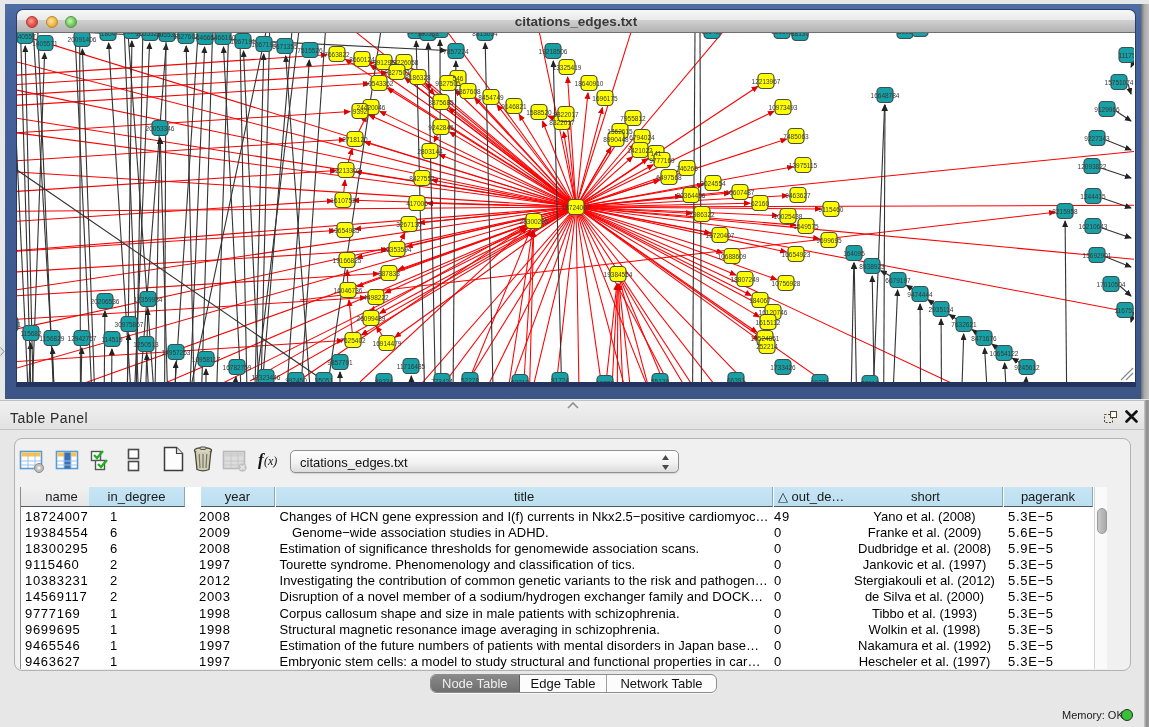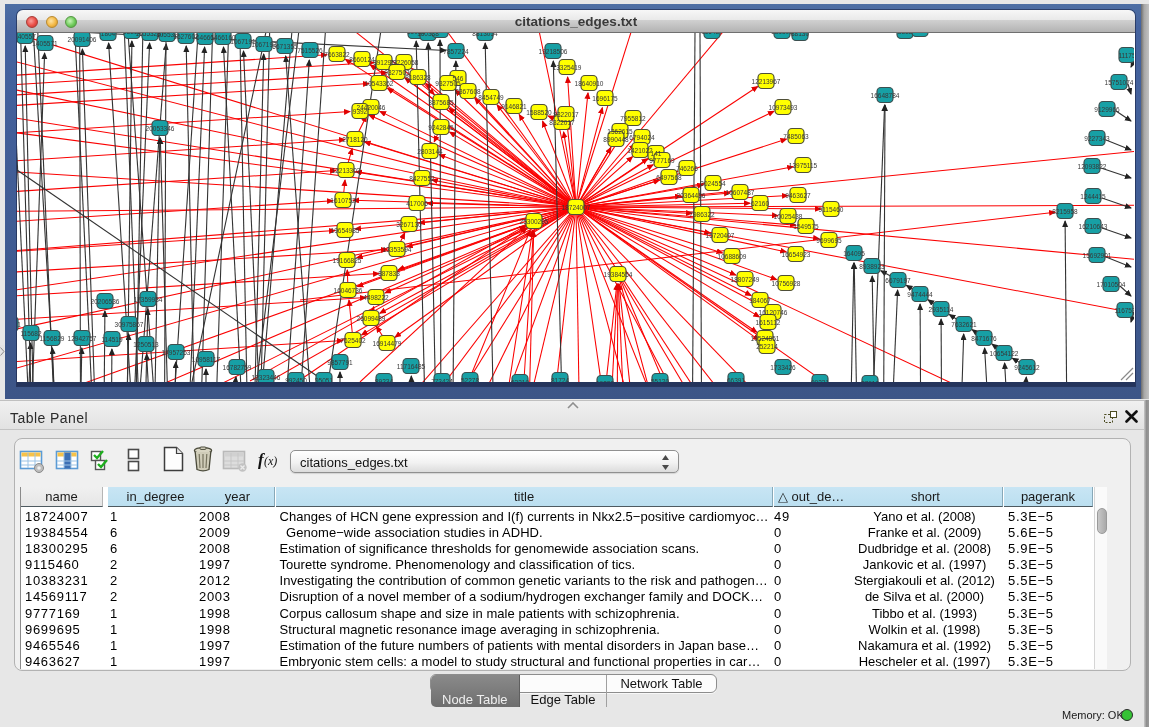--- a/index.html
+++ b/index.html
@@ -46,21 +46,21 @@
 .trow .ctr{text-align:center}
 .trow .dg{letter-spacing:.7px}
 .trow .tc{letter-spacing:.05px}
 #vscroll{position:absolute;left:1073px;top:0;width:14px;height:182px;background:#fafafa;
  border-left:1px solid #d5d5d5}
 #vthumb{position:absolute;left:1.5px;top:21px;width:10px;height:26px;border-radius:5px;
  background:linear-gradient(90deg,#c8c8c8,#a9a9a9);border:1px solid #9a9a9a}
 #tabs{position:absolute;left:430px;top:674px;height:19px;font-size:13px;color:#111;
  border:1px solid #8d8d8d;border-radius:6px;background:#fcfcfc;
  box-shadow:0 1px 0 rgba(255,255,255,.7)}
-#tabs .seg{float:left;height:17px;line-height:17px;padding:16px 11px;border-right:1px solid #a0a0a0}
+#tabs .seg{float:left;height:17px;line-height:17px;padding:0 11px;border-right:1px solid #a0a0a0}
 #tabs .seg.on{background:linear-gradient(180deg,#8a8a8a,#6e6e6e);color:#efefef;
  border-radius:5px 0 0 5px;border-right:1px solid #5f5f5f}
 #tabs .seg.last{border-right:none}
 #mem{position:absolute;left:1062px;top:709px;font-size:11px;color:#1a1a1a}
 #memdot{position:absolute;left:1121px;top:709px;width:12px;height:12px;border-radius:50%;
  background:#35c335;border:1.5px solid #2b2b2b}
 </style></head><body>
 <div id="desk"></div>
 <div id="rstrip-top"></div>
 <div style="position:absolute;left:0px;top:345px;width:4px;height:12px;background:#e4e4e4"></div>
@@ -708,40 +708,40 @@
 </g>
 </svg>
  <div id="combo">
       <span class="txt">citations_edges.txt</span>
   <svg width="11" height="17">
         <path d="M5.5,1 L9,6 L2,6 z M5.5,16 L9,11 L2,11 z" fill="#4a4a4a"></path>
       </svg>
  </div>
  <div id="tablewrap">
   <div class="th" style="left:0;width:82px;background:linear-gradient(180deg,#f0f0f0,#e6e6e6);border-right:1px solid #b5b5b5">name</div>
-  <div class="th" style="left:87px;width:96px">in_degree</div>
+  <div class="th" style="left:68px;width:96px">in_degree</div>
   <div class="th" style="left:180px;width:74px">year</div>
   <div class="th" style="left:255px;width:497px">title</div>
   <div class="th" style="left:753px;width:88px;text-align:left;padding-left:4px">△ out_de…</div>
   <div class="th" style="left:828px;width:154px">short</div>
   <div class="th" style="left:983px;width:89px">pagerank</div>
 <div class="trow" style="top:22px">
         <span class="dg" style="left:4px">18724007</span>
         <span class="dg" style="left:89px">1</span>
         <span class="dg" style="left:178px">2008</span>
         <span class="tc" style="left:258.5px">Changes of HCN gene expression and I(f) currents in Nkx2.5−positive cardiomyoc…</span>
         <span class="dg" style="left:753px">49</span>
         <span class="ctr" style="left:826px;width:155px">Yano et al. (2008)</span>
         <span class="dg" style="left:987px">5.3E−5</span>
       </div>
 <div class="trow" style="top:38px">
         <span class="dg" style="left:4px">19384554</span>
         <span class="dg" style="left:89px">6</span>
         <span class="dg" style="left:178px">2009</span>
-        <span class="tc" style="left:265px">Genome−wide association studies in ADHD.</span>
+        <span class="tc" style="left:271px">Genome−wide association studies in ADHD.</span>
         <span class="dg" style="left:753px">0</span>
         <span class="ctr" style="left:826px;width:155px">Franke et al. (2009)</span>
         <span class="dg" style="left:987px">5.6E−5</span>
       </div>
 <div class="trow" style="top:54px">
         <span class="dg" style="left:4px">18300295</span>
         <span class="dg" style="left:89px">6</span>
         <span class="dg" style="left:178px">2008</span>
         <span class="tc" style="left:258.5px">Estimation of significance thresholds for genomewide association scans.</span>
         <span class="dg" style="left:753px">0</span>

